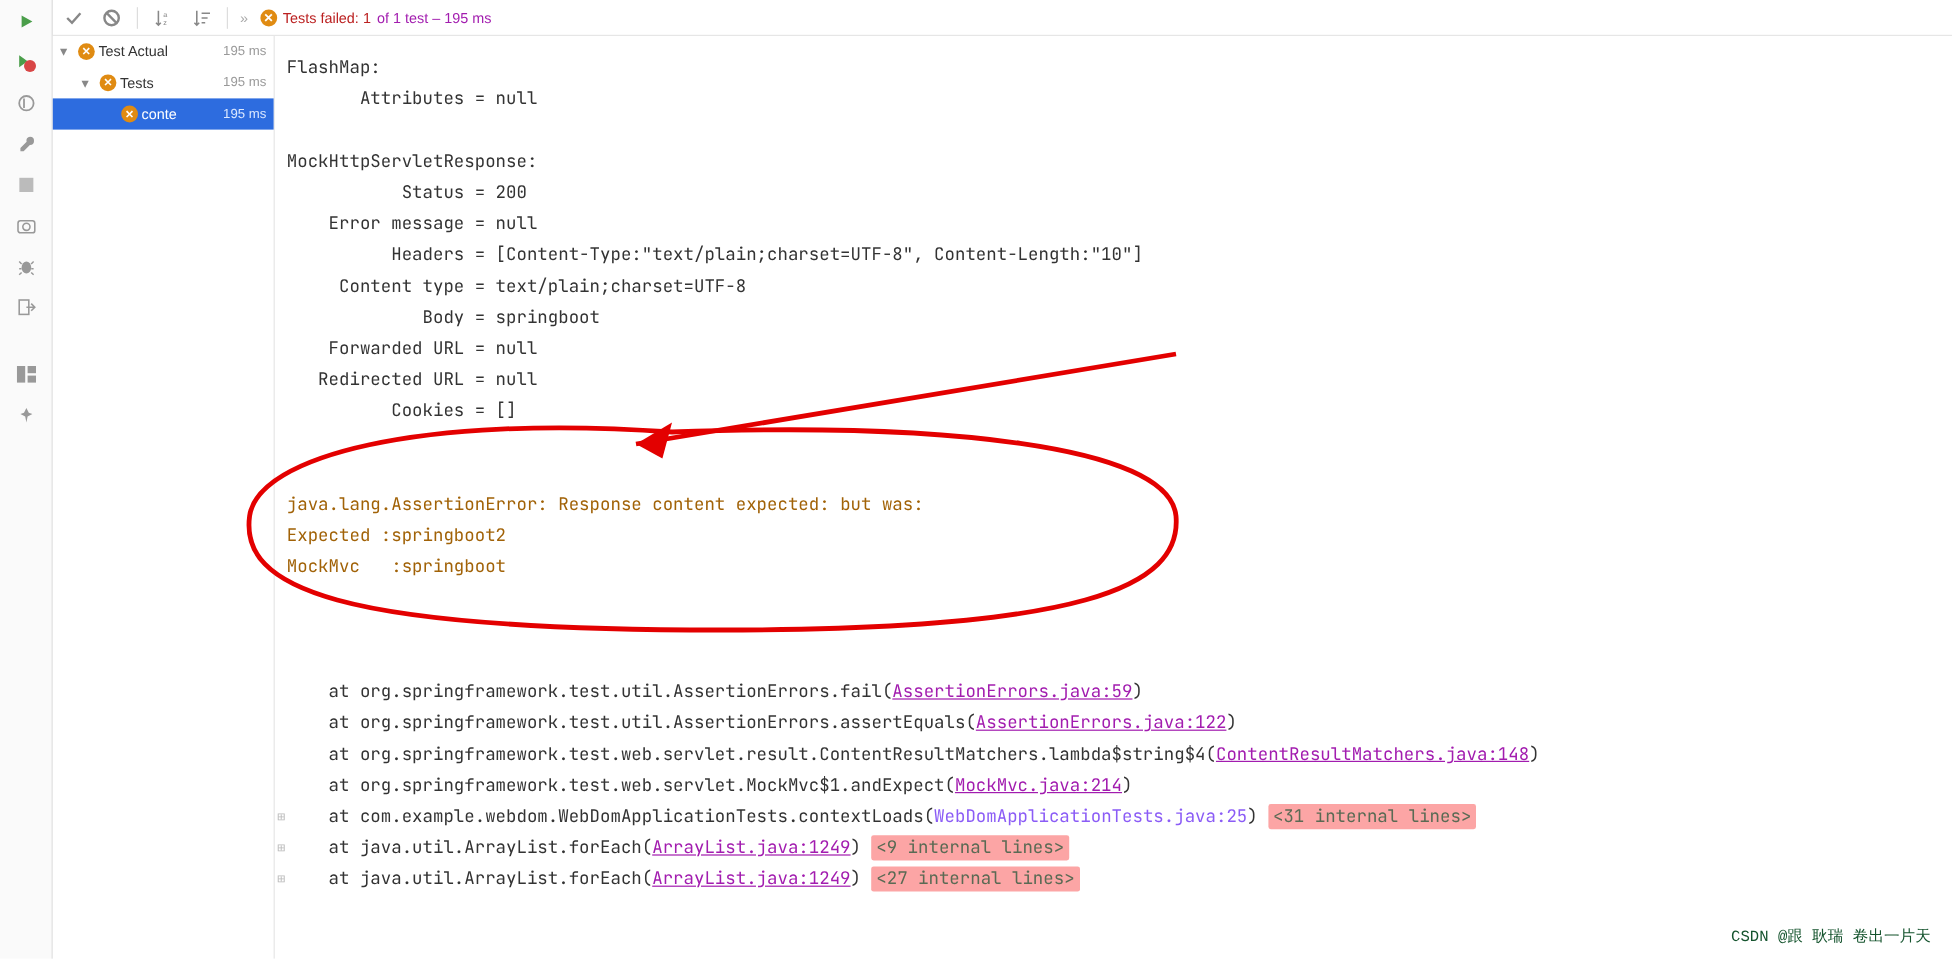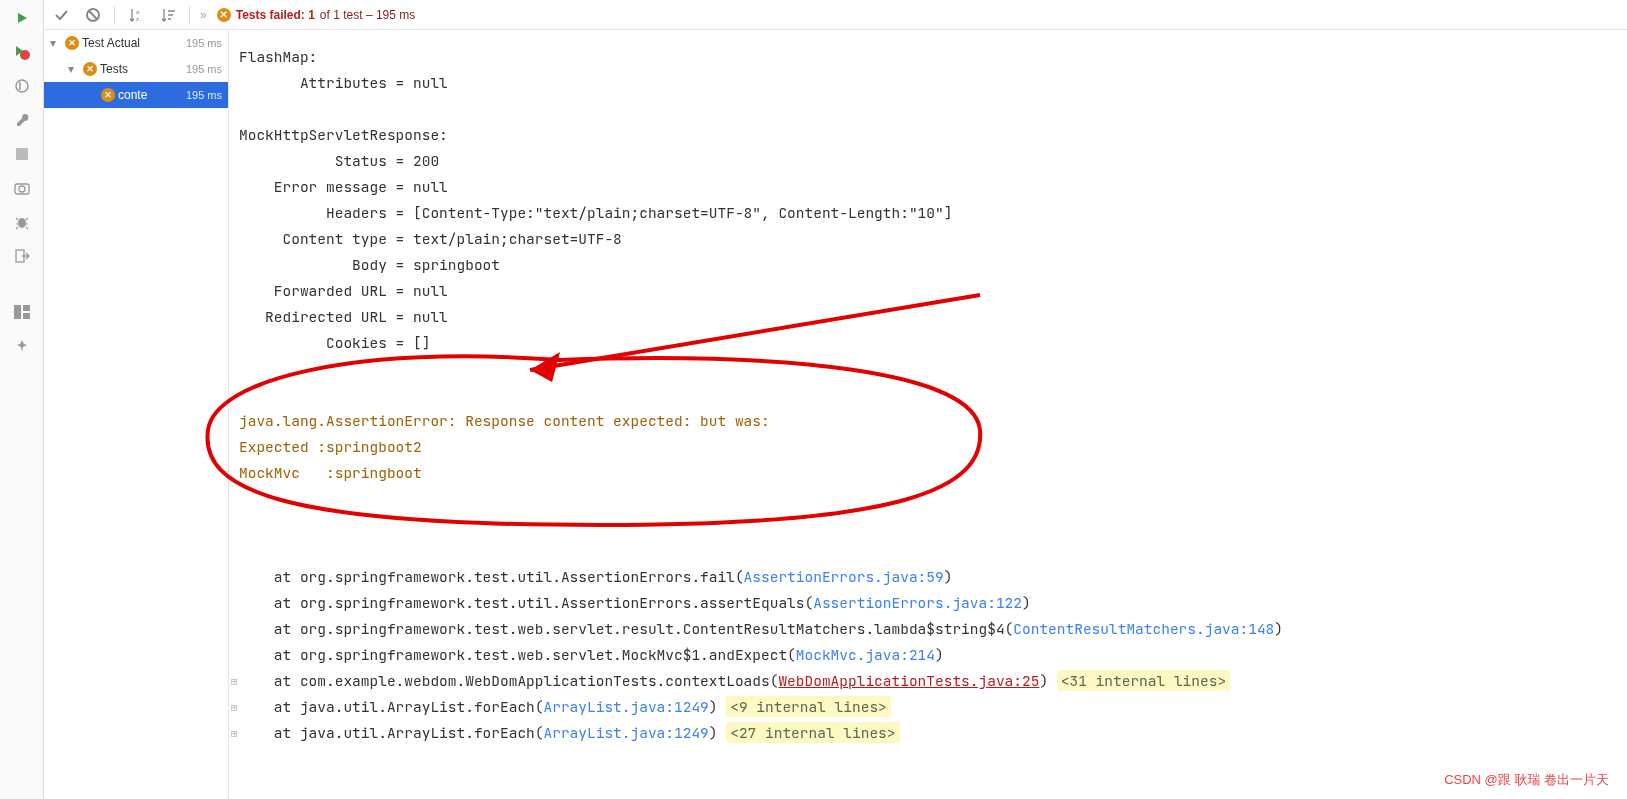--- a/index.html
+++ b/index.html
@@ -7,39 +7,39 @@
 .root{display:flex;height:100%}
 .leftbar{width:44px;background:#fafafa;border-right:1px solid #ddd;display:flex;flex-direction:column;align-items:center;padding-top:8px;gap:14px}
 .leftbar .ic{width:20px;height:20px;display:flex;align-items:center;justify-content:center;color:#777;cursor:pointer}
 .main{flex:1;display:flex;flex-direction:column}
 .toolbar{height:30px;border-bottom:1px solid #e6e6e6;display:flex;align-items:center;padding:0 6px;gap:10px;font-size:12px;color:#555}
 .tb-btn{width:22px;height:22px;display:flex;align-items:center;justify-content:center;color:#777;cursor:pointer;border-radius:3px}
 .sep{width:1px;height:18px;background:#ddd}
 .tb-chev{color:#aaa}
 .status-pill{display:flex;align-items:center;gap:5px}
 .err-ic{width:14px;height:14px;border-radius:50%;background:#e08b12;display:flex;align-items:center;justify-content:center;color:#fff;font-size:10px;font-weight:bold}
-.st-fail{color:#bb2020;font-weight:700}
-.st-grey{color:#7f1d1d}
+.st-fail{color:#bb2020;font-weight:400}
+.st-grey{color:#a21caf}
 .body{flex:1;display:flex;min-height:0}
 .tree{width:185px;border-right:1px solid #e6e6e6;background:#fff;font-size:12px}
 .tree-row{display:flex;align-items:center;height:26px;padding-left:6px;gap:3px;cursor:pointer}
 .tree-row.sel{background:#2d6cdf;color:#fff}
 .tree-row.sel .tms{color:#dbe8ff}
 .twist{width:12px;color:#888}
 .tree-row.sel .twist{color:#fff}
 .tico{width:14px;height:14px;border-radius:50%;background:#e08b12;color:#fff;font-size:9px;display:flex;align-items:center;justify-content:center;font-weight:bold}
 .tlabel{flex:1;white-space:nowrap;overflow:hidden;text-overflow:ellipsis}
 .tms{color:#999;margin-left:auto;padding-right:6px;font-size:11px}
 .console{flex:1;overflow:auto;padding:14px 10px 10px 10px;font-family:"JetBrains Mono","Consolas",monospace;font-size:14.5px;line-height:26px;position:relative;white-space:pre}
 .assert{color:#a16207}
-.link{color:#b91c1c;text-decoration:underline;cursor:pointer}
-.glink{color:#3b82f6;cursor:pointer}
-.intlines{background:#fef9c3;color:#5a6a54;padding:1px 4px;border-radius:2px}
+.link{color:#8b5cf6;cursor:pointer}
+.glink{color:#a21caf;text-decoration:underline;cursor:pointer}
+.intlines{background:#fca5a5;color:#5a6a54;padding:1px 4px;border-radius:2px}
 .fold{position:absolute;left:2px;color:#bbb;font-size:11px;cursor:pointer;user-select:none}
-.watermark{position:absolute;right:18px;bottom:10px;color:#ef4444;font-size:13px;font-family:Liberation Sans, sans-serif}
+.watermark{position:absolute;right:18px;bottom:10px;color:#14532d;font-size:13px;font-family:Liberation Mono, monospace}
 svg.annot{position:absolute;pointer-events:none;top:0;left:0}
 </style>
 </head>
 <body>
 
 <div class="root">
   <div class="leftbar">
     <div class="ic">
         <svg width="14" height="14" viewBox="0 0 14 14">
           <path d="M3 2 L12 7 L3 12 Z" fill="#4a9e4a"></path>

